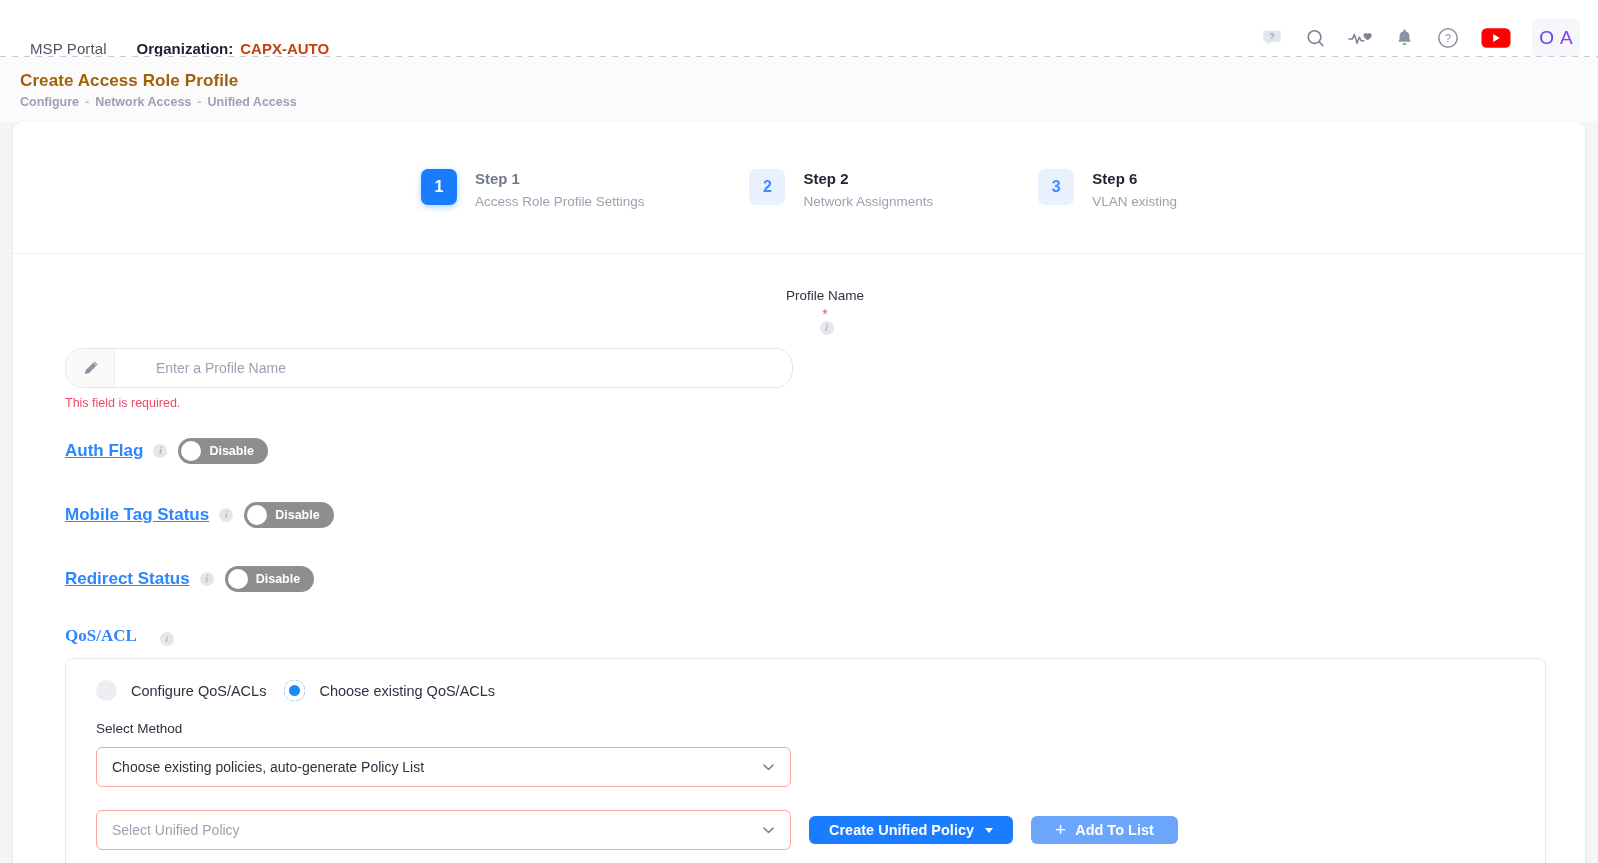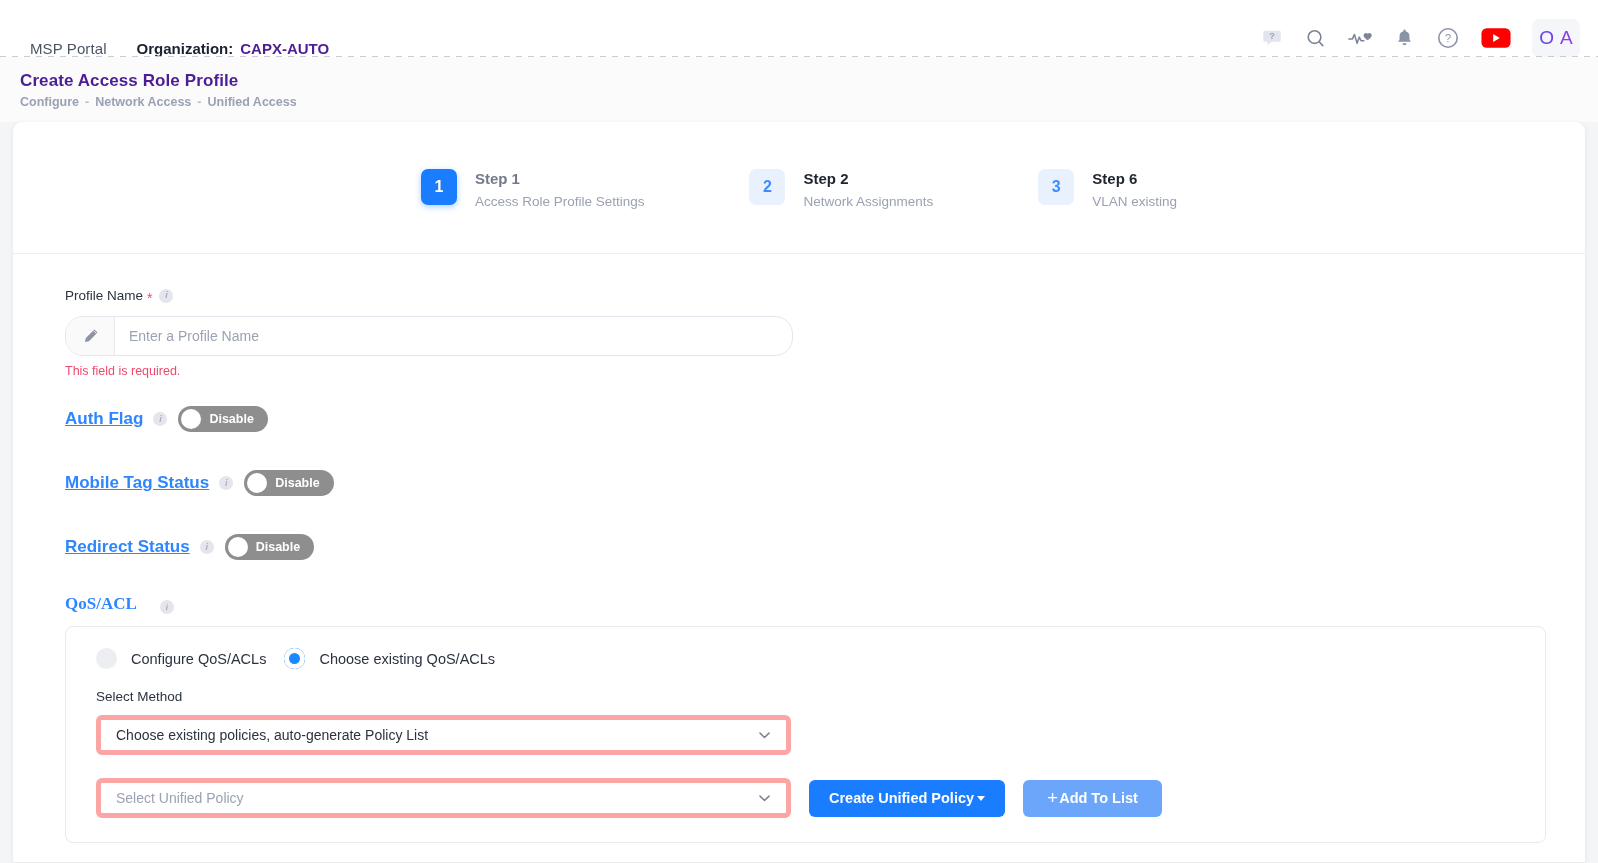--- a/index.html
+++ b/index.html
@@ -34,21 +34,21 @@
     letter-spacing: .1px;
   }
   .org-wrap {
     margin-left: 30px;
     font-size: 15px;
     font-weight: bold;
     color: #1b2130;
     display: flex;
     gap: 7px;
   }
-  .org-value { color: #4c1d95; }
+  .org-value { color: #c2410c; }
   .topbar-right {
     margin-left: auto;
     display: flex;
     align-items: center;
     gap: 21px;
   }
   .ticon { display: flex; align-items: center; justify-content: center; cursor: pointer; }
   .avatar-box {
     width: 48px; height: 38px;
     background: #f5f6f9;
@@ -62,21 +62,21 @@
   .avatar-box .a2 { color: #8d3ee8; }
 
   
   .pagehead {
     padding: 14px 0 13px 20px;
     background: #fbfbfc;
   }
   .page-title {
     font-size: 17px;
     font-weight: bold;
-    color: #4c1d95;
+    color: #a16207;
     letter-spacing: .1px;
   }
   .breadcrumb {
     margin-top: 4px;
     font-size: 12.5px;
     font-weight: bold;
     color: #9aa1b4;
     display: flex;
     gap: 6px;
   }
@@ -128,20 +128,21 @@
 
   
   .body { padding: 34px 0 0 52px; }
 
   .field-label {
     font-size: 13.5px;
     color: #2b3240;
     display: flex;
     align-items: center;
     gap: 4px;
+    flex-direction: column;
   }
   .req { color: #ff3d6a; font-size: 14px; line-height: 10px; position: relative; top: 2px; }
 
   .info-dot {
     width: 14px; height: 14px;
     border-radius: 50%;
     background: #e4e6ec;
     display: inline-flex;
     align-items: center; justify-content: center;
     font-size: 9px;
@@ -156,20 +157,21 @@
 
   .input-group {
     margin-top: 13px;
     display: flex;
     width: 728px;
     height: 40px;
     border: 1px solid #e3e6ec;
     border-radius: 18px;
     overflow: hidden;
     background: #fff;
+    gap: 27px;
   }
   .input-addon {
     width: 49px;
     background: #fafafb;
     border-right: 1px solid #e9ebf0;
     display: flex; align-items: center; justify-content: center;
   }
   .input-group input {
     flex: 1;
     border: none;
@@ -265,21 +267,21 @@
     margin-top: 20px;
     font-size: 13.5px;
     color: #2b3240;
   }
 
   .select {
     position: relative;
     margin-top: 11px;
     width: 695px;
     height: 40px;
-    border: 5px solid #fca5a5;
+    border: 1px solid #fca5a5;
     border-radius: 6px;
     background: #fff;
     display: flex;
     align-items: center;
     padding: 0 15px;
     font-size: 14px;
     color: #2b3240;
     cursor: pointer;
   }
   .select.placeholder-style { color: #9ba2b2; }
@@ -290,27 +292,27 @@
     display: flex;
   }
 
   .row-actions {
     display: flex;
     align-items: center;
     gap: 18px;
     margin-top: 23px;
   }
   .btn {
-    height: 37px;
+    height: 28px;
     border-radius: 6px;
     border: none;
     display: inline-flex;
     align-items: center;
     justify-content: center;
-    gap: 1px;
+    gap: 9px;
     font-family: "Liberation Sans", sans-serif;
     font-size: 14.5px;
     font-weight: bold;
     color: #fff;
     cursor: pointer;
     white-space: nowrap;
   }
   .btn-primary { background: #1a7cff; padding: 0 20px; }
   .btn-secondary { background: #6ba6fb; padding: 0 24px; }
   .caret-down {

